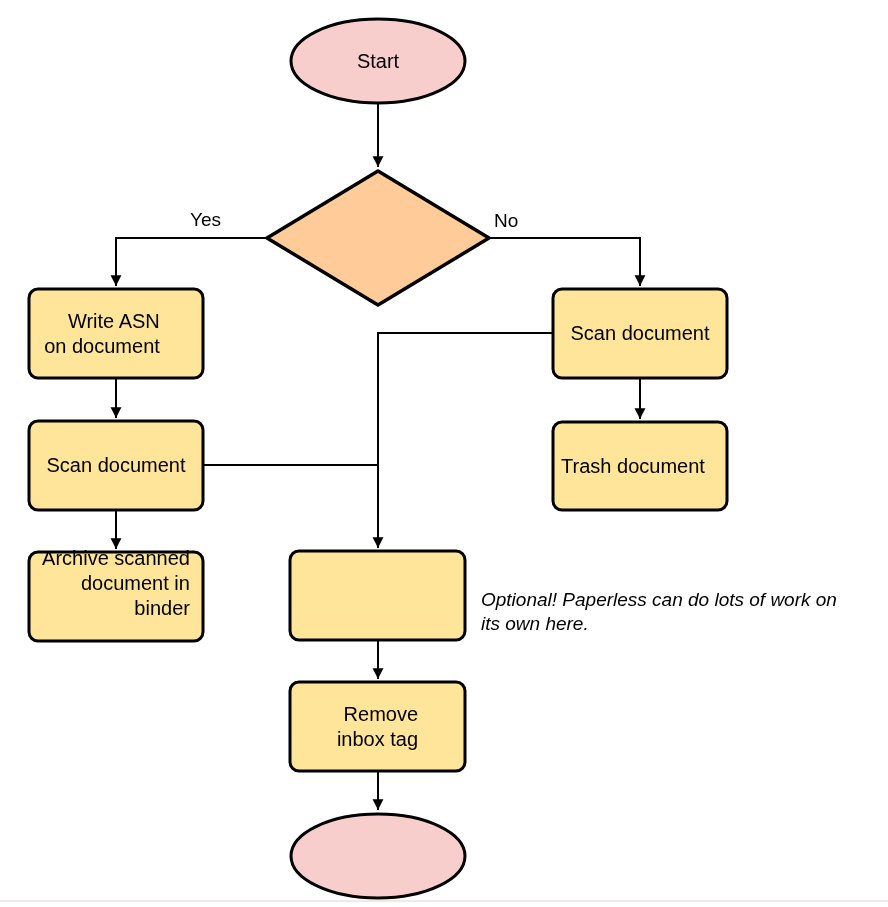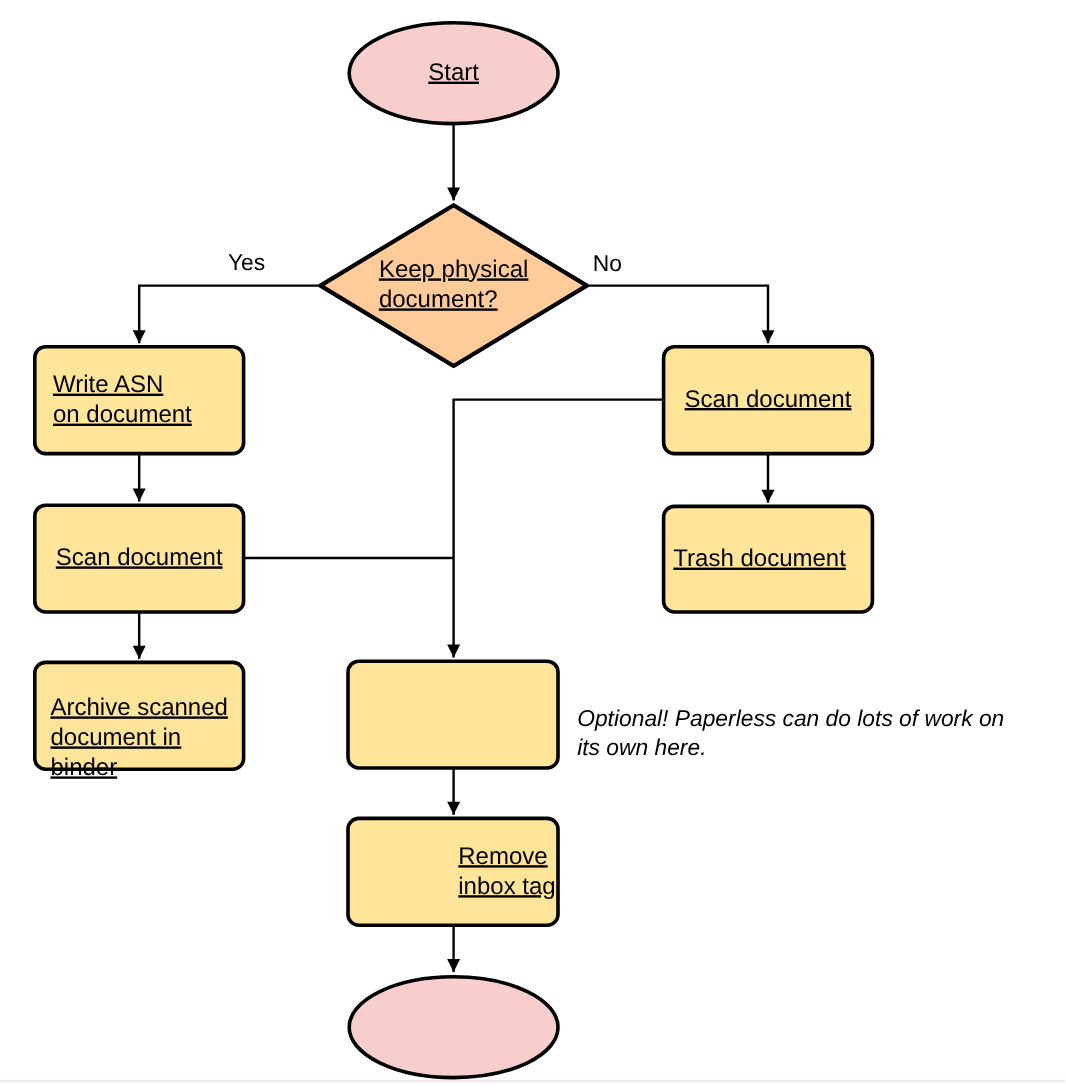--- a/index.html
+++ b/index.html
@@ -21,27 +21,26 @@
     left: 0;
     top: 0;
     width: 888px;
     height: 907px;
   }
   .node-label {
     position: absolute;
     display: flex;
     align-items: center;
     justify-content: center;
-    text-align: left;
+    text-align: right;
     white-space: pre-line;
     font-size: 20px;
     line-height: 25px;
     color: #000000;
     pointer-events: none;
-    text-decoration: underline;
   }
   .edge-label {
     position: absolute;
     text-align: left;
     font-size: 19px;
     line-height: 22px;
     color: #000000;
     pointer-events: none;
   }
   .annotation {
@@ -63,25 +62,25 @@
     top: 900px;
     width: 888px;
     height: 2px;
     background: #f3e7e7;
   }
   
   .lbl-start    { left: 291px; top: 19px;  width: 174px; height: 85px; }
   .lbl-decision { left: 266px; top: 171px; width: 224px; height: 134px; }
   .lbl-write    { left: 29px;  top: 289px; width: 146px; height: 89px; }
   .lbl-scanL    { left: 29px;  top: 421px; width: 174px; height: 89px; }
-  .lbl-archive  { left: 29px;  top: 584px; width: 174px; height: 63px; }
+  .lbl-archive  { left: 29px;  top: 552px; width: 174px; height: 63px; }
   .lbl-scanR    { left: 553px; top: 289px; width: 174px; height: 89px; }
   .lbl-trash    { left: 553px; top: 422px; width: 160px; height: 88px; }
   .lbl-tagging  { left: 290px; top: 551px; width: 175px; height: 89px; }
-  .lbl-remove   { left: 290px; top: 682px; width: 175px; height: 89px; margin-left: 45px; }
+  .lbl-remove   { left: 290px; top: 682px; width: 175px; height: 89px; }
   .lbl-end      { left: 291px; top: 813px; width: 174px; height: 85px; }
   .lbl-yes      { left: 190px; top: 209px; width: 64px; }
   .lbl-no       { left: 494px; top: 210px; width: 52px; }
 </style>
 </head>
 <body>
 
 <div class="canvas">
 
   <svg class="diagram-svg" viewBox="0 0 888 907" xmlns="http://www.w3.org/2000/svg">
@@ -112,22 +111,20 @@
       <rect x="29" y="552" width="174" height="89" rx="9" fill="#ffe599"></rect>
       <rect x="553" y="289" width="174" height="89" rx="9" fill="#ffe599"></rect>
       <rect x="553" y="422" width="174" height="88" rx="9" fill="#ffe599"></rect>
       <rect x="290" y="551" width="175" height="89" rx="9" fill="#ffe599"></rect>
       <rect x="290" y="682" width="175" height="89" rx="9" fill="#ffe599"></rect>
       <ellipse cx="378" cy="856" rx="87" ry="42" fill="#f8cecc"></ellipse>
     </g>
   </svg>
 
   <div class="node-label lbl-start">Start</div>
-  <div class="node-label lbl-decision">Keep physical
-document?</div>
   <div class="node-label lbl-write">Write ASN
 on document</div>
   <div class="node-label lbl-scanL">Scan document</div>
   <div class="node-label lbl-archive">Archive scanned
 document in
 binder</div>
   <div class="node-label lbl-scanR">Scan document</div>
   <div class="node-label lbl-trash">Trash document</div>
   <div class="node-label lbl-remove">Remove
 inbox tag</div>

